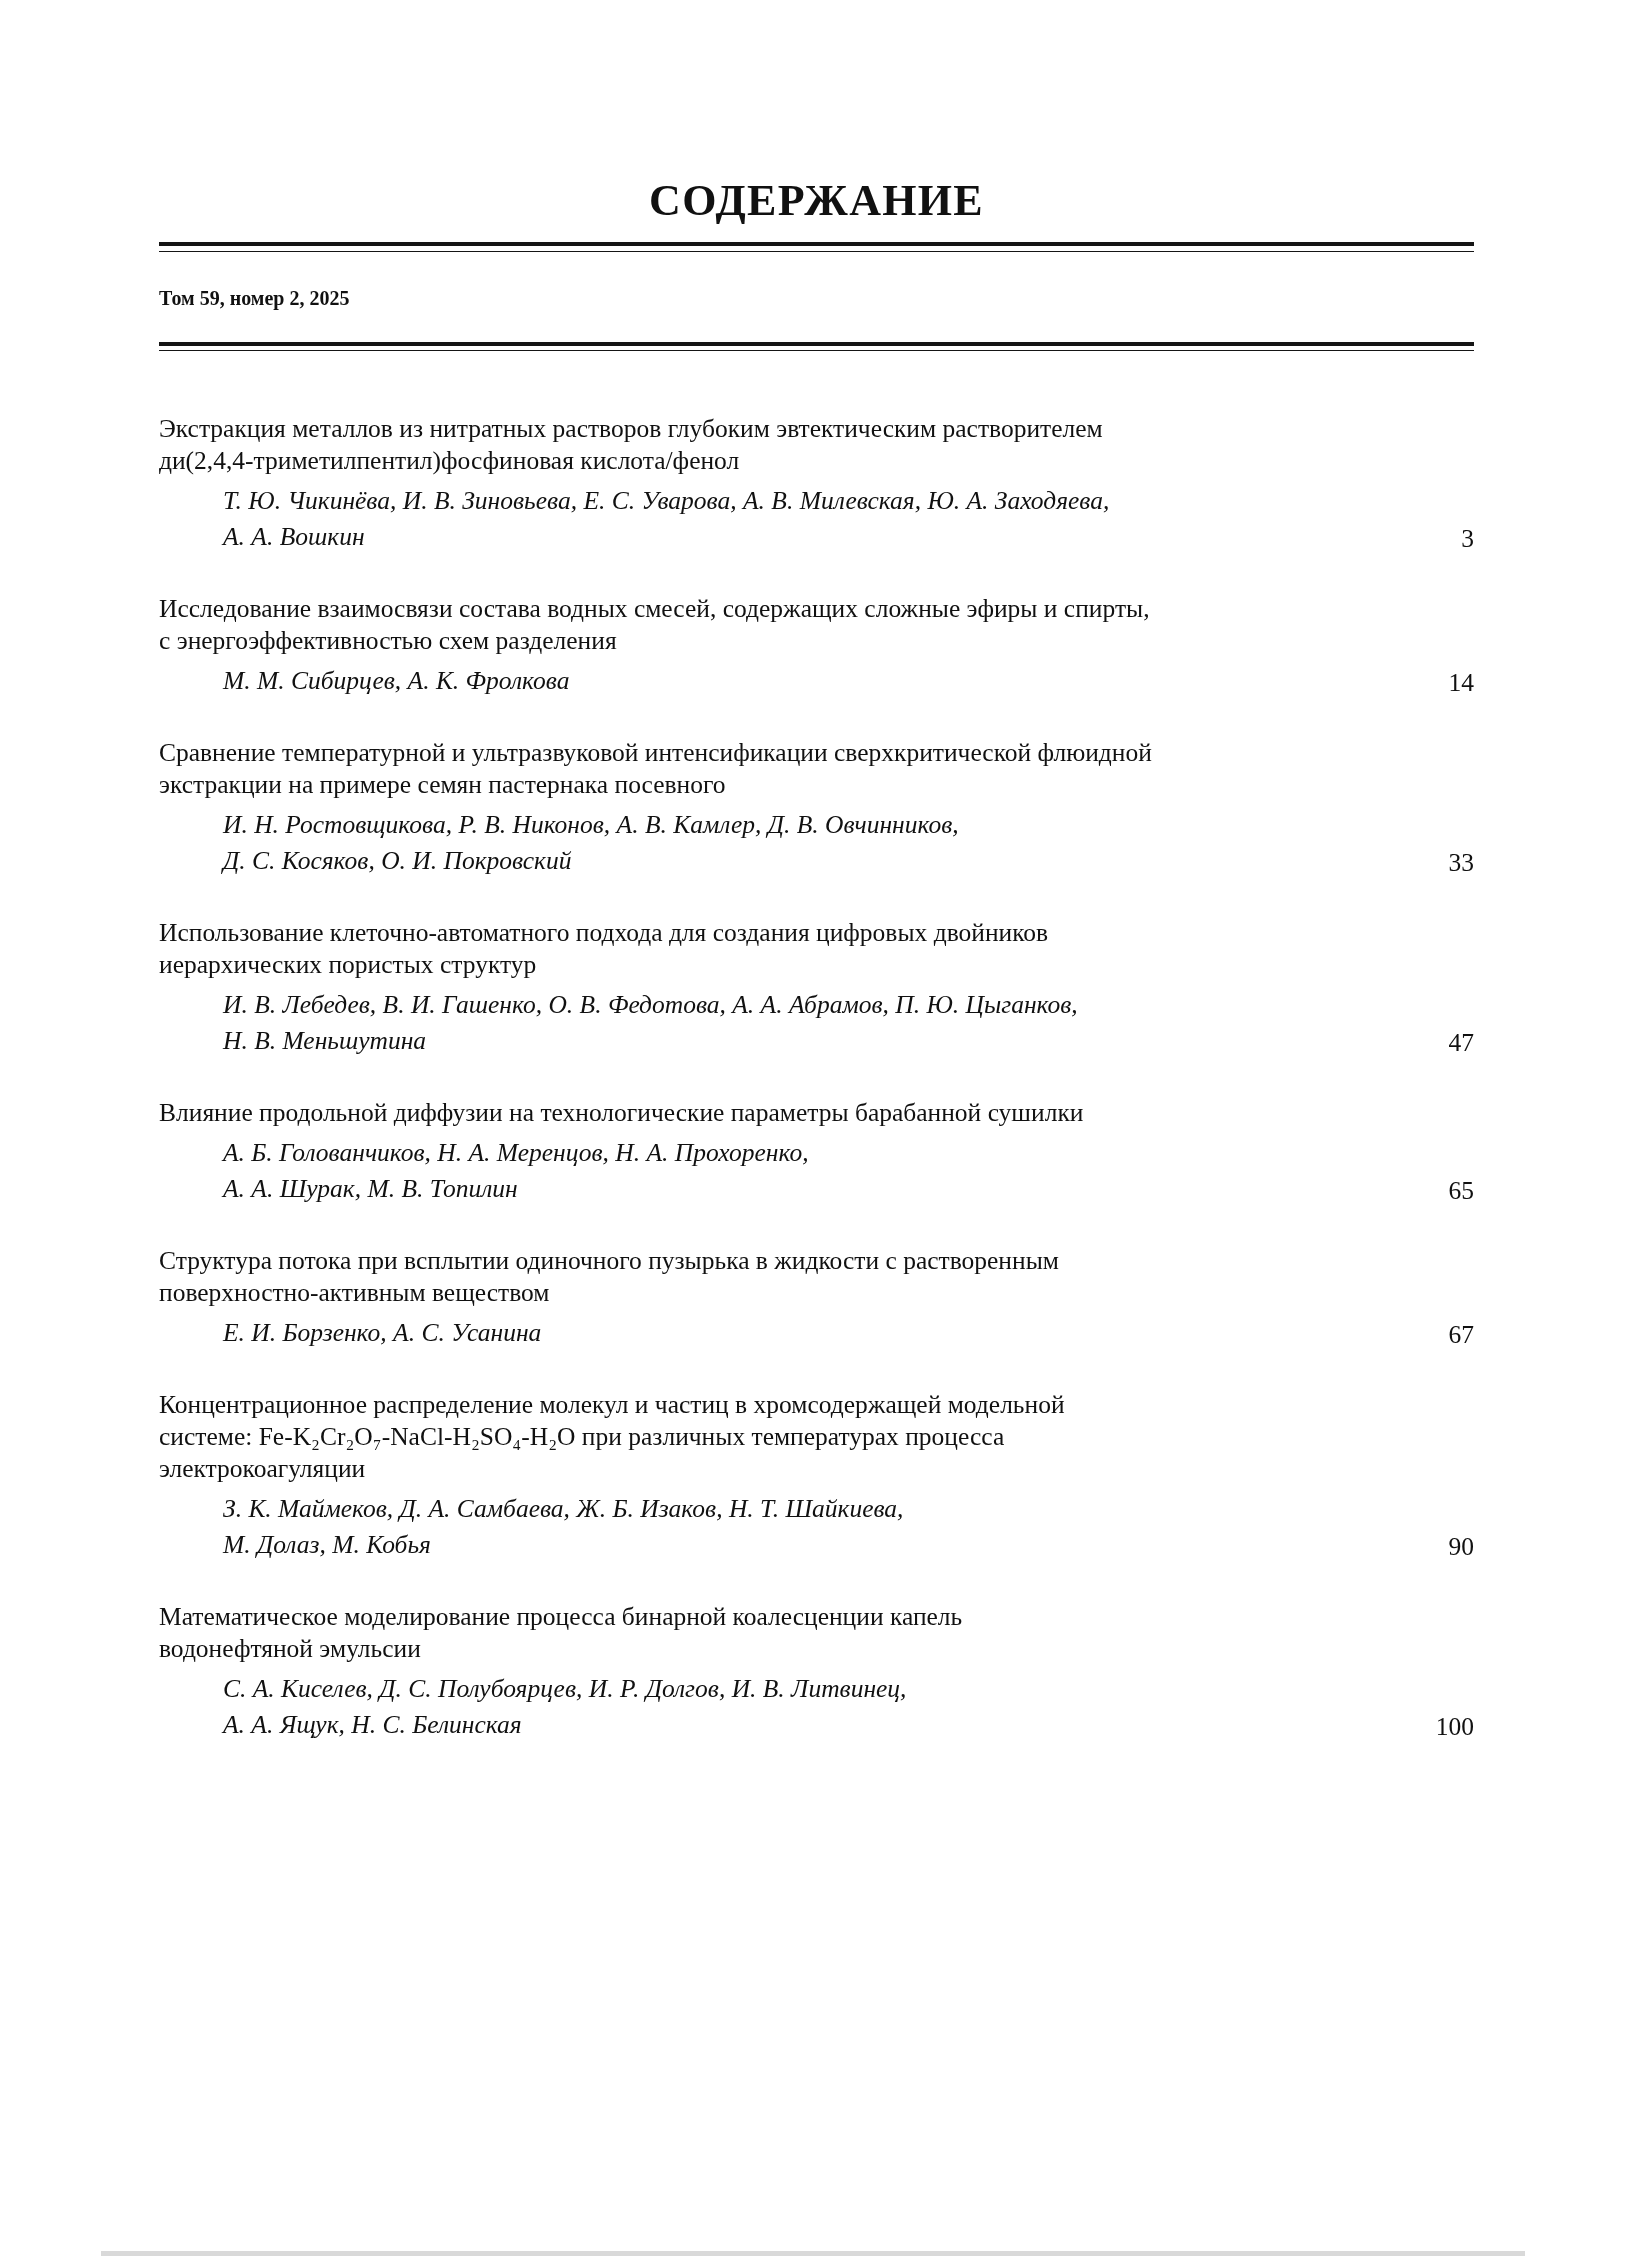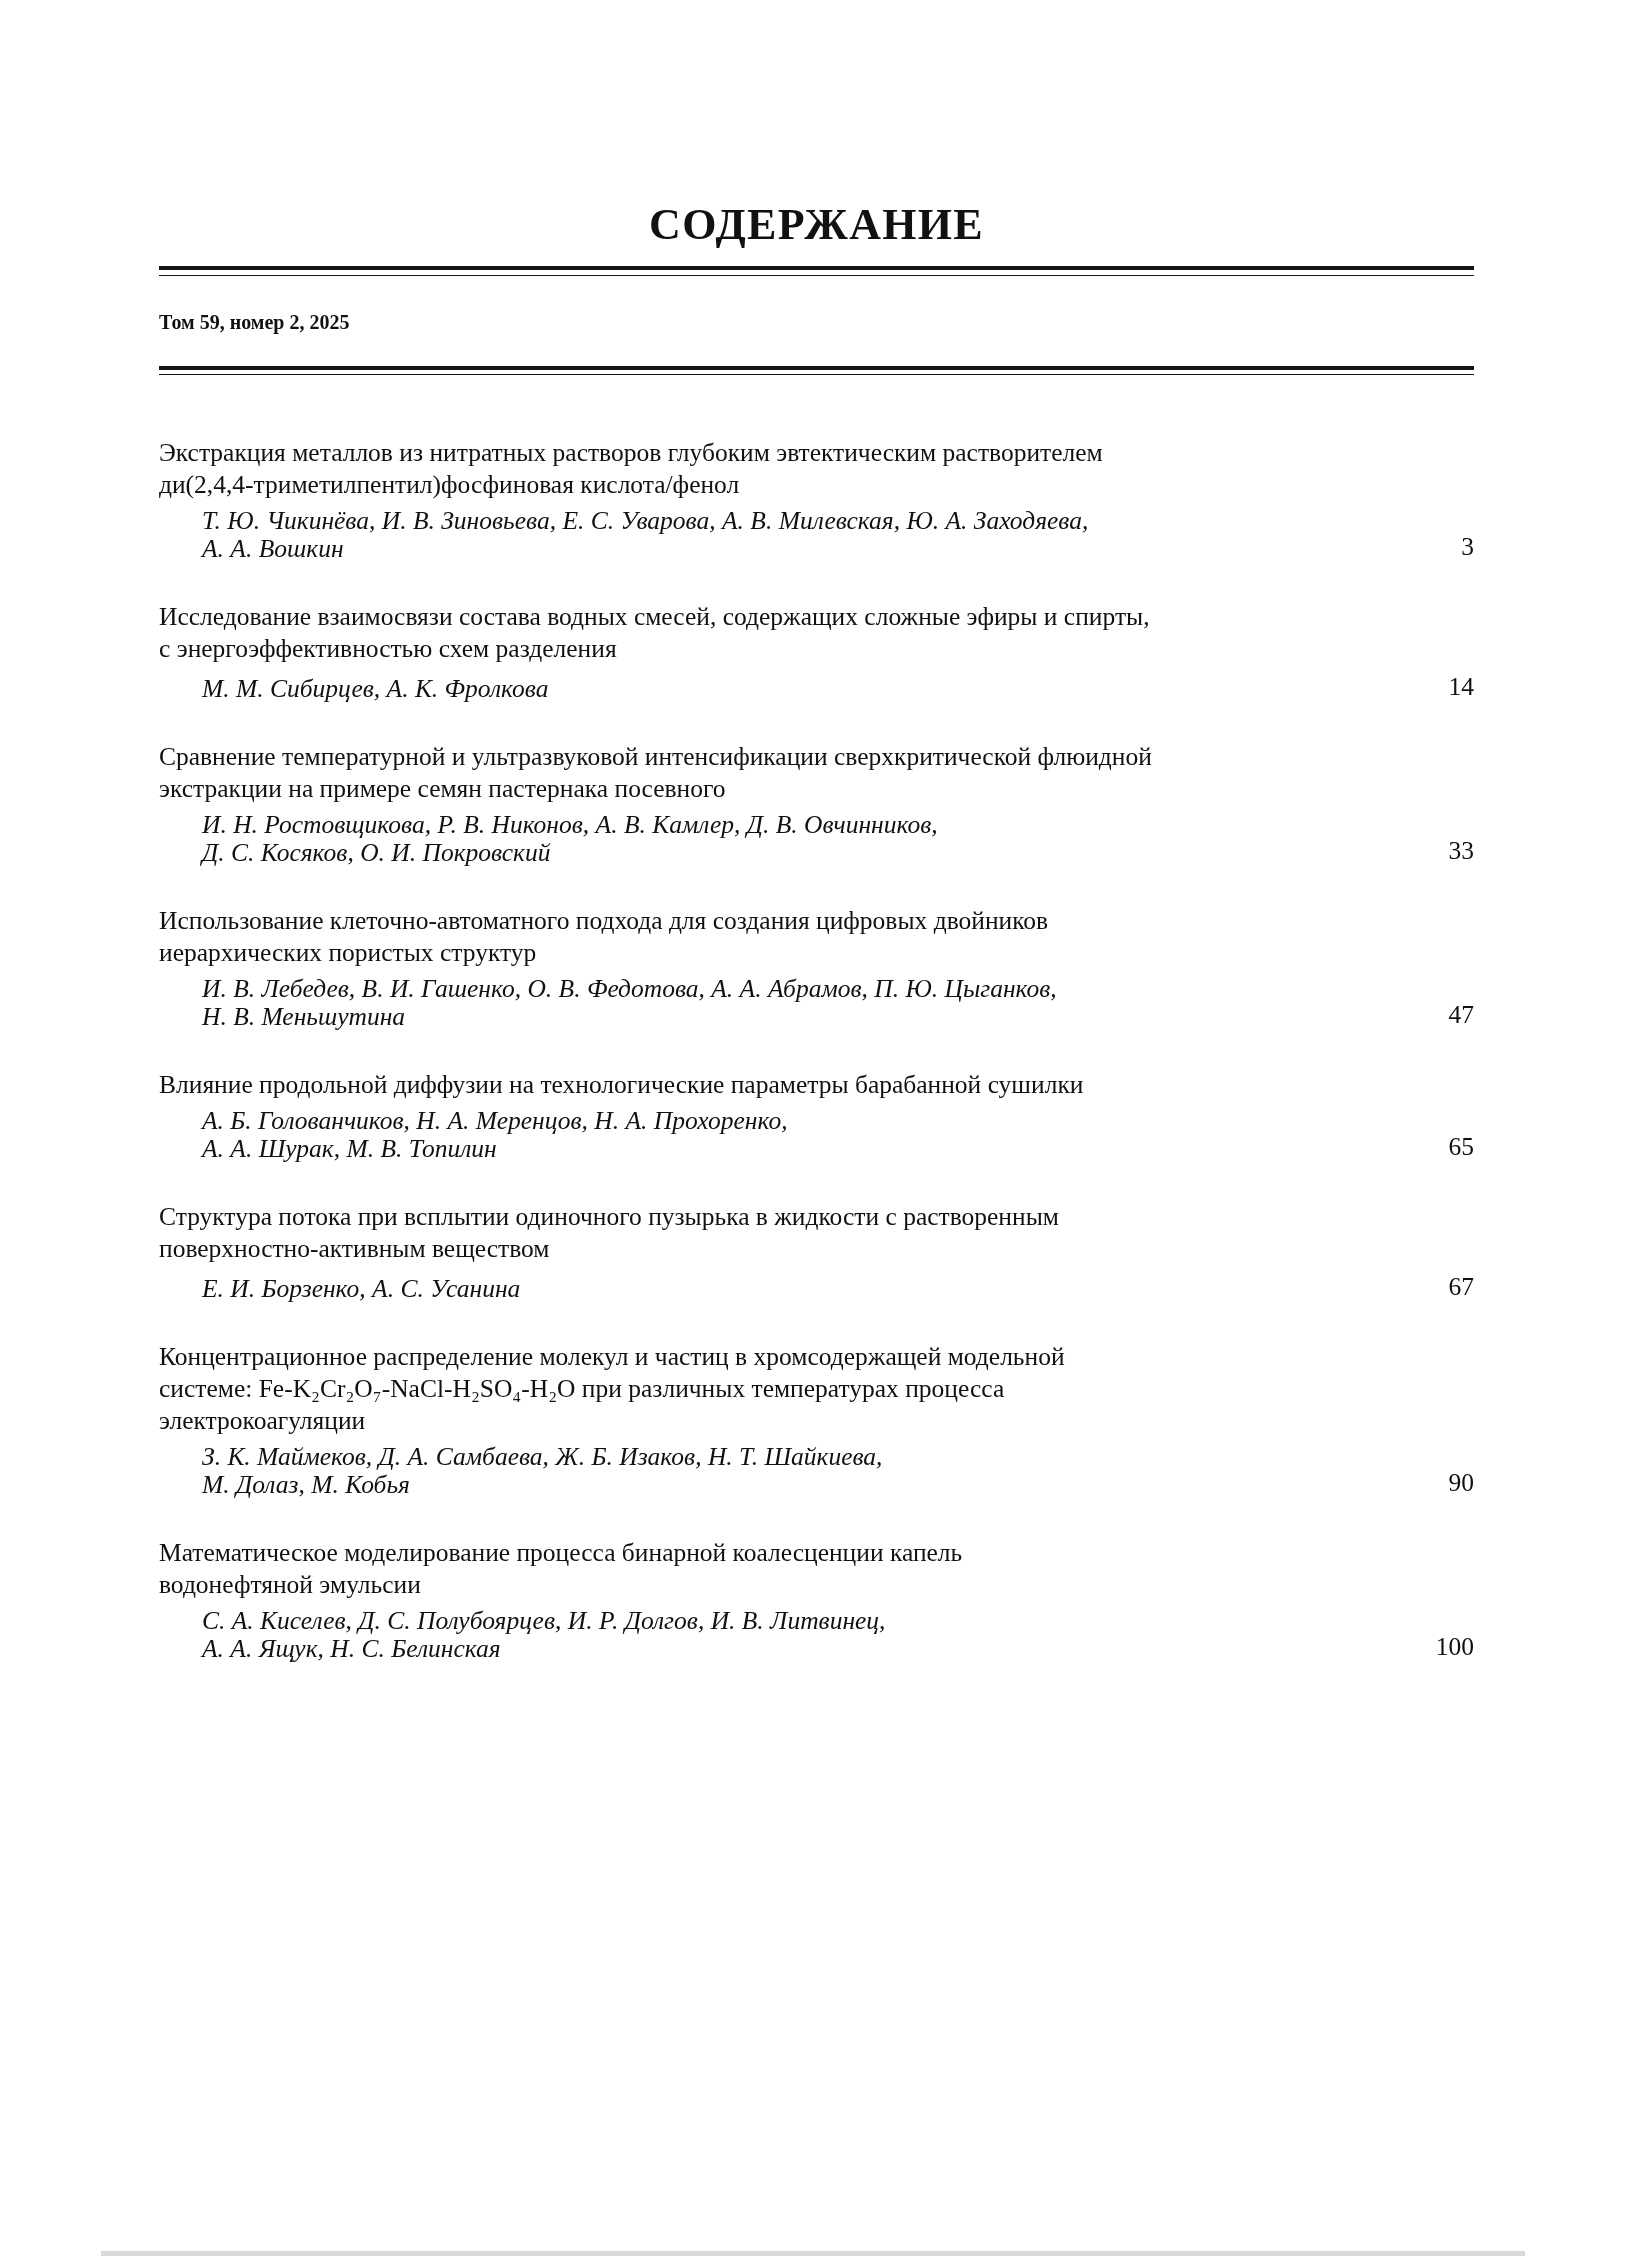--- a/index.html
+++ b/index.html
@@ -12,21 +12,21 @@
     width: 1626px;
     height: 2261px;
     background: #ffffff;
     color: #111111;
     font-family: "Liberation Serif", "DejaVu Serif", serif;
     overflow: hidden;
   }
   .content {
     position: absolute;
     left: 159px;
-    top: 199px;
+    top: 175px;
     width: 1315px;
     font-family: Liberation Serif, serif;
   }
   .page-title {
     text-align: center;
     font-size: 44px;
     font-weight: bold;
     letter-spacing: 1.3px;
     margin: 0 0 16px 0;
   }
@@ -53,22 +53,22 @@
   }
   .entry-bottom {
     display: flex;
     align-items: flex-end;
     margin-top: 6px;
   }
   .entry-authors {
     flex: 1;
     font-style: italic;
     font-size: 25.5px;
-    line-height: 28px;
-    margin-left: 43px;
+    line-height: 36px;
+    margin-left: 64px;
     white-space: pre-line;
   }
   .entry-page {
     font-size: 25.5px;
     line-height: 32px;
     text-align: right;
     min-width: 87px;
     margin-left: 16px;
   }
   .bottom-edge {

